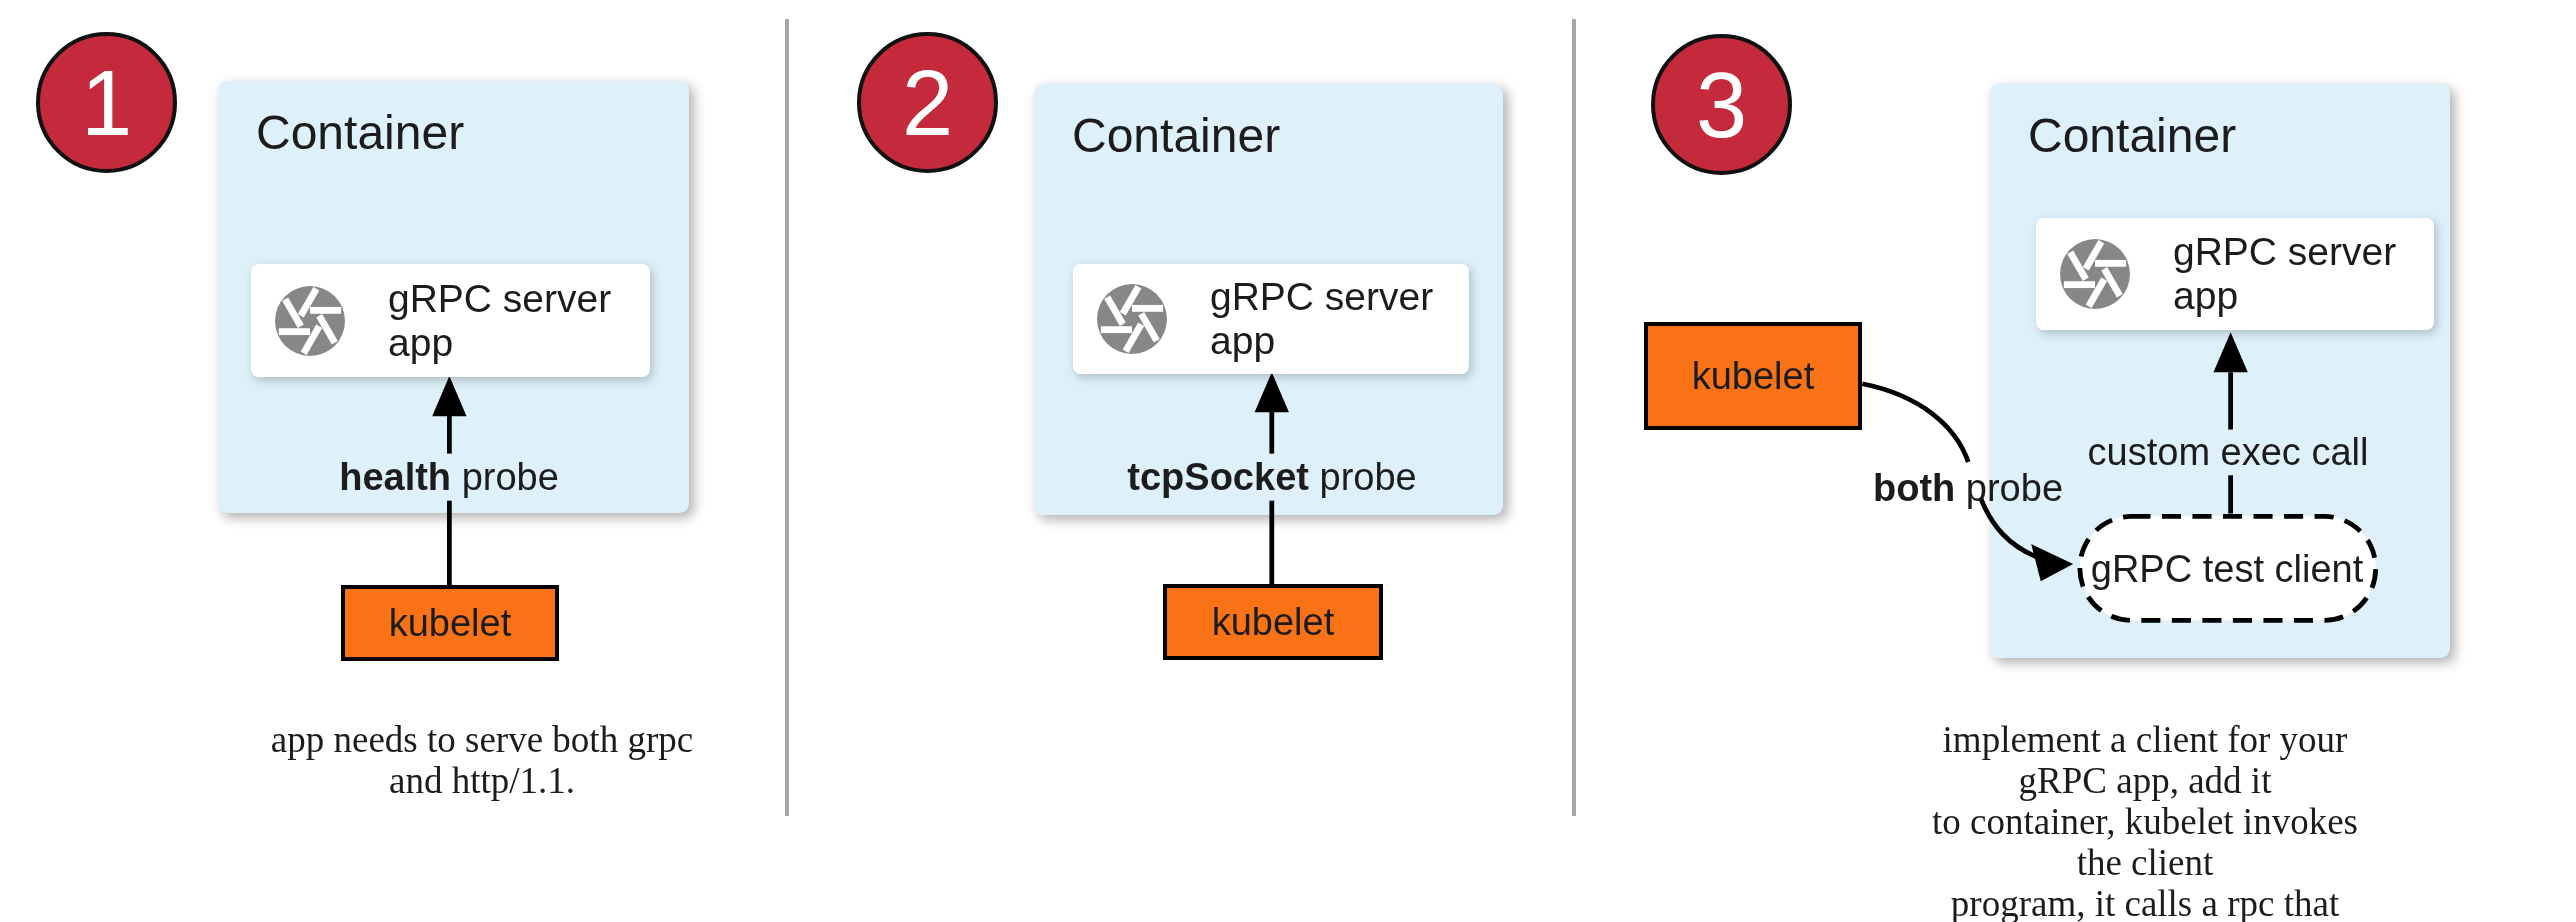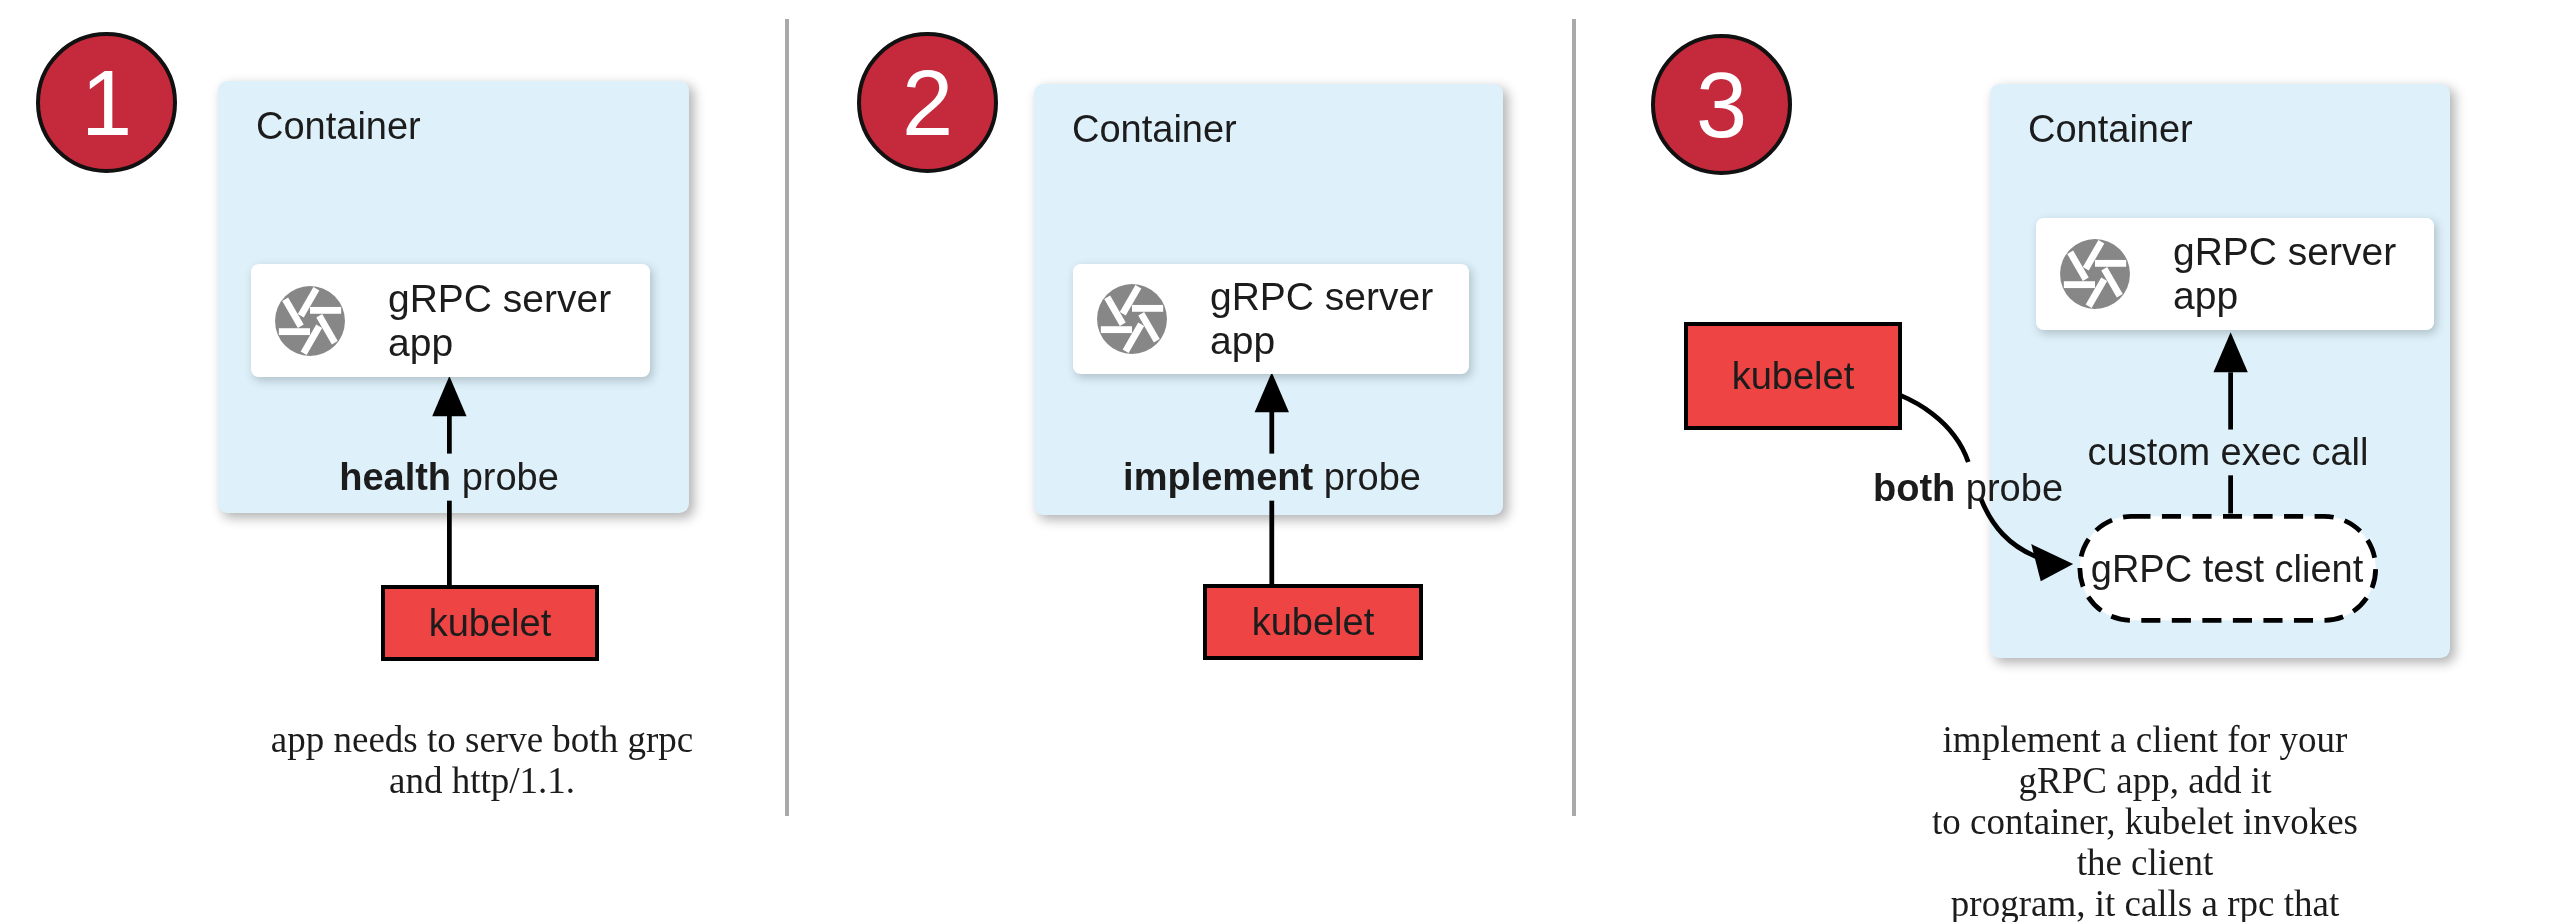--- a/index.html
+++ b/index.html
@@ -27,21 +27,21 @@
   }
   #badge-1{left:36px;top:32px;} #badge-2{left:857px;top:32px;} #badge-3{left:1651px;top:34px;}
 
   .container-box{
     position:absolute;background:var(--container-fill);border-radius:9.5px;
     box-shadow:4.8px 4.8px 11.4px rgba(0,0,0,.30);
   }
   #container-1{left:218px;top:81px;width:471px;height:432px;}
   #container-2{left:1034px;top:84px;width:469px;height:431px;}
   #container-3{left:1990px;top:84px;width:460px;height:574px;}
-  .container-label{position:absolute;font-size:38px;}
+  .container-label{position:absolute;font-size:48px;}
   #container-label-1{left:256px;top:105px;}
   #container-label-2{left:1072px;top:108px;}
   #container-label-3{left:2028px;top:108px;}
 
   .overlay{position:absolute;left:0;top:0;z-index:2;pointer-events:none;}
   .arrow-line{stroke:var(--arrow-color);stroke-width:5;fill:none;}
   .arrow-head{fill:var(--arrow-color);stroke:none;}
   .oval{fill:#ffffff;stroke:var(--arrow-color);stroke-width:5;stroke-dasharray:20 12;}
 
   .layer{position:absolute;left:0;top:0;width:100%;height:100%;z-index:3;}
@@ -51,22 +51,22 @@
     box-shadow:2.9px 3.8px 9.5px rgba(0,0,0,.20);
     display:flex;align-items:center;gap:40px;padding-left:21px;box-sizing:border-box;
     font-size:39px;
   }
   #app-box-1{left:251px;top:264px;width:399px;height:113px;}
   #app-box-2{left:1073px;top:264px;width:396px;height:110px;}
   #app-box-3{left:2036px;top:218px;width:398px;height:112px;}
   .aperture{width:76px;height:76px;flex:0 0 auto;}
 
   .kubelet-box{
-    position:absolute;background:#ef4444;border:4.8px solid #000000;box-sizing:border-box;
-    display:flex;align-items:center;justify-content:center;font-size:38px;margin-left:40px;
+    position:absolute;background:#f97316;border:4.8px solid #000000;box-sizing:border-box;
+    display:flex;align-items:center;justify-content:center;font-size:38px;
   }
   #kubelet-1{left:341px;top:585px;width:218px;height:76px;}
   #kubelet-2{left:1163px;top:584px;width:220px;height:76px;}
   #kubelet-3{left:1644px;top:322px;width:218px;height:108px;}
 
   .probe-label{
     position:absolute;transform:translate(-50%,-50%);font-size:38px;white-space:nowrap;
     background:var(--container-fill);padding:1.9px 9.5px;
   }
   .probe-label b{font-weight:bold;}
@@ -184,21 +184,21 @@
       <span>kubelet</span>
     </div>
     <div class="kubelet-box" id="kubelet-2">
       <span>kubelet</span>
     </div>
     <div class="kubelet-box" id="kubelet-3">
       <span>kubelet</span>
     </div>
 
     <div class="probe-label" id="probe-1"><b>health</b><span> probe</span></div>
-    <div class="probe-label" id="probe-2"><b>implement</b><span> probe</span></div>
+    <div class="probe-label" id="probe-2"><b>tcpSocket</b><span> probe</span></div>
     <div class="probe-label" id="probe-3"><b>both</b><span> probe</span></div>
 
     <div id="custom-call-label">custom exec call</div>
     <div id="test-client-label">gRPC test client</div>
 
     <div class="caption" id="caption-1">app needs to serve both grpc
 and http/1.1.</div>
     <div class="caption" id="caption-3">implement a client for your gRPC app, add it
 to container, kubelet invokes the client
 program, it calls a rpc that you implement</div>

